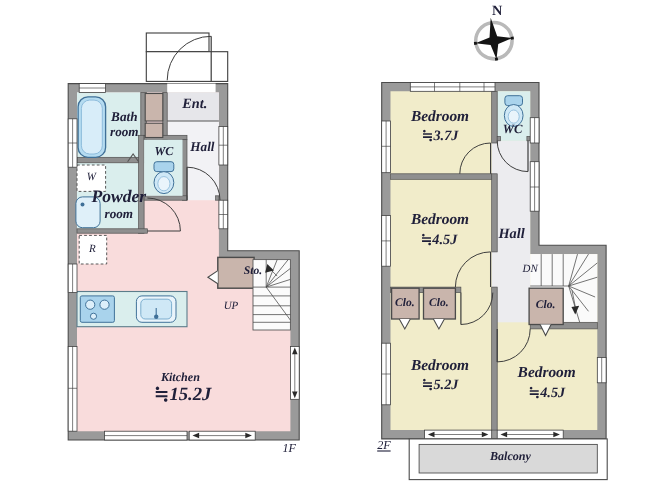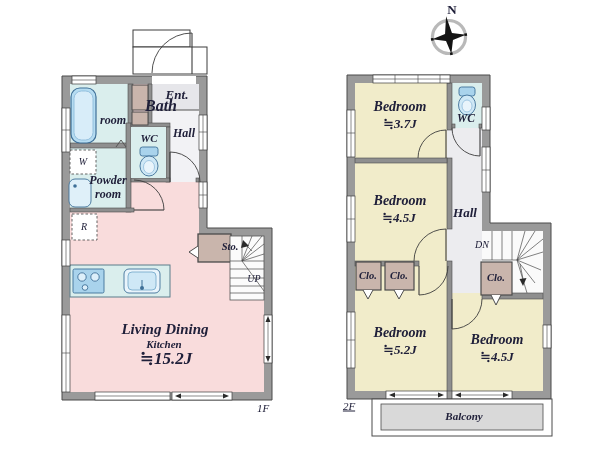--- a/index.html
+++ b/index.html
@@ -254,32 +254,31 @@
     <circle cx="449" cy="37" r="16.5" fill="none" stroke="#b9b9b9" stroke-width="3.2"></circle>
     <polygon points="449,16 452.5,33.5 466,37 452.5,40.5 449,54 445.5,40.5 432,37 445.5,33.5" fill="#141414"></polygon>
     <rect x="464.6" y="35.7" width="2.6" height="2.6" fill="#141414"></rect>
     <rect x="430.8" y="35.7" width="2.6" height="2.6" fill="#141414"></rect>
     <rect x="447.7" y="52.6" width="2.6" height="2.6" fill="#141414"></rect>
   </g>
 </svg>
 
   <div class="lbl" style="left:452px;top:9px;font-size:13px;font-style:normal;">N</div>
 
-  <div class="lbl" style="left:113px;top:106px;font-size:16px;margin-left:48px;">Bath</div>
+  <div class="lbl" style="left:113px;top:106px;font-size:12px;">Bath</div>
   <div class="lbl" style="left:113px;top:120px;font-size:12px;">room</div>
   <div class="lbl" style="left:177px;top:94px;font-size:13px;">Ent.</div>
   <div class="lbl" style="left:184px;top:133px;font-size:12px;">Hall</div>
   <div class="lbl" style="left:149px;top:138px;font-size:11px;">WC</div>
   <div class="lbl thin" style="left:83px;top:162px;font-size:10px;">W</div>
-  <div class="lbl" style="left:108px;top:180px;font-size:12px;">Powder</div>
+  <div class="lbl" style="left:108px;top:180px;font-size:16px;">Powder</div>
   <div class="lbl" style="left:108px;top:194px;font-size:12px;">room</div>
   <div class="lbl thin" style="left:84px;top:227px;font-size:10px;">R</div>
   <div class="lbl" style="left:230px;top:247px;font-size:10.5px;">Sto.</div>
-  <div class="lbl thin" style="left:210px;top:279px;font-size:10px;margin-left:44px;">UP</div>
-  <div class="lbl" style="left:165px;top:329px;font-size:15px;">Living Dining</div>
+  <div class="lbl thin" style="left:210px;top:279px;font-size:10px;">UP</div>
   <div class="lbl" style="left:164px;top:344px;font-size:11px;">Kitchen</div>
   <div class="lbl" style="left:166px;top:358px;font-size:17px;">≒15.2J</div>
   <div class="lbl thin" style="left:263px;top:408px;font-size:11px;font-style:italic;">1F</div>
 
   <div class="lbl" style="left:400px;top:107px;font-size:14px;">Bedroom</div>
   <div class="lbl" style="left:400px;top:123px;font-size:13px;">≒3.7J</div>
   <div class="lbl" style="left:466px;top:119px;font-size:11.5px;">WC</div>
   <div class="lbl" style="left:400px;top:201px;font-size:14px;">Bedroom</div>
   <div class="lbl" style="left:399px;top:217px;font-size:13px;">≒4.5J</div>
   <div class="lbl" style="left:465px;top:212px;font-size:13px;">Hall</div>

